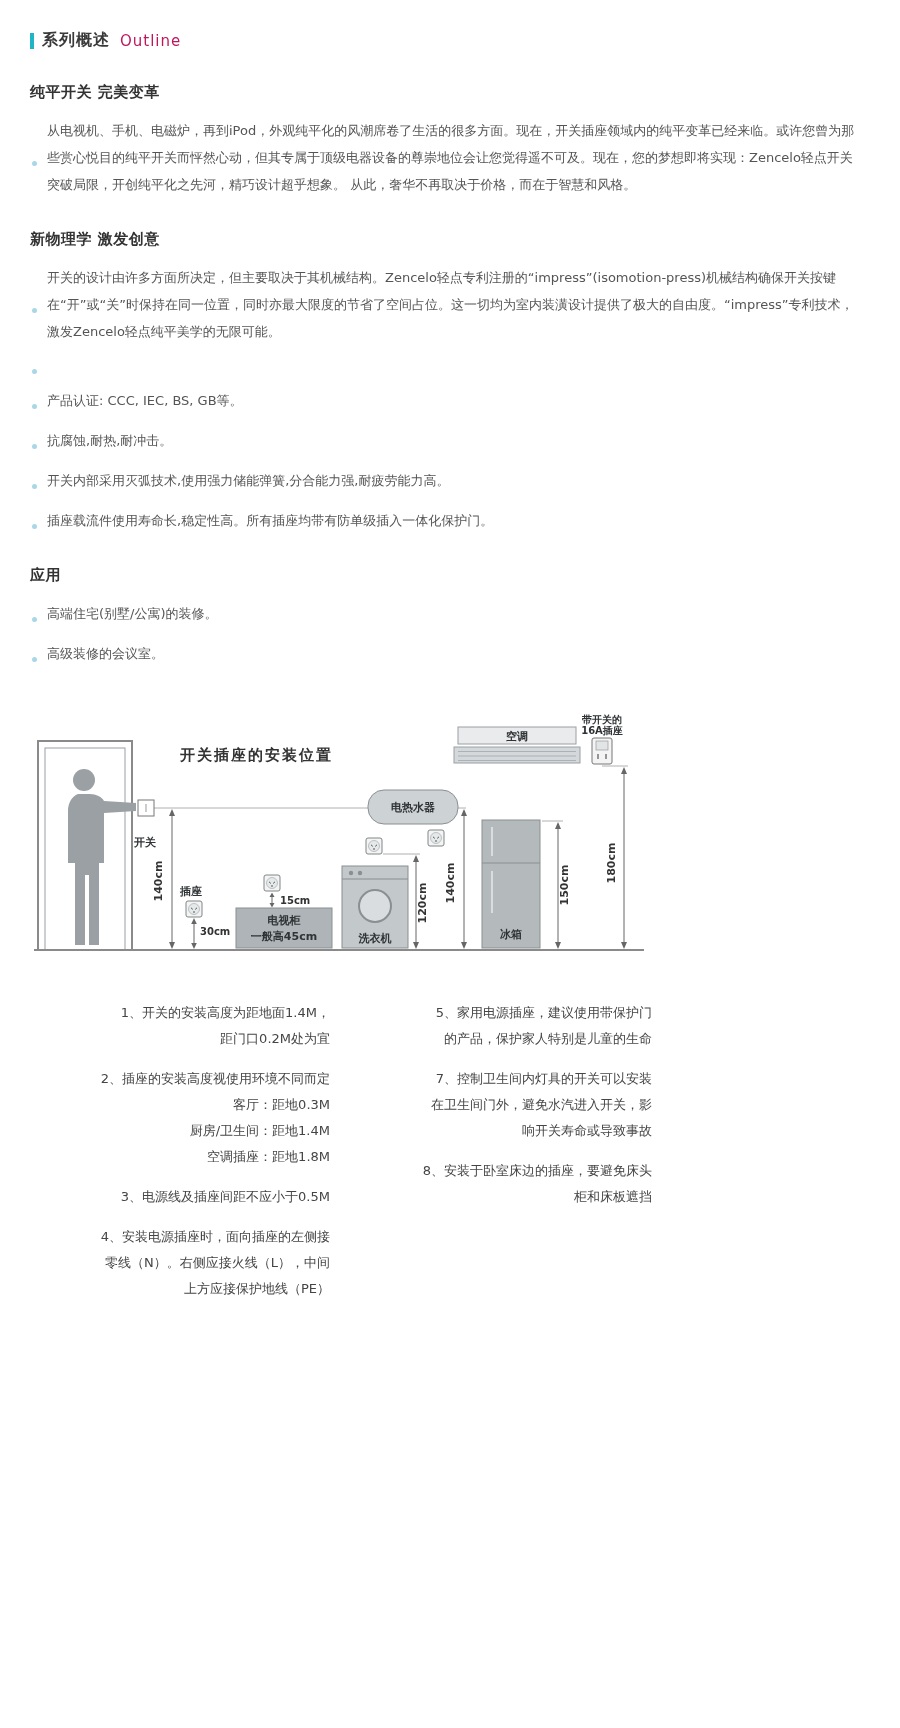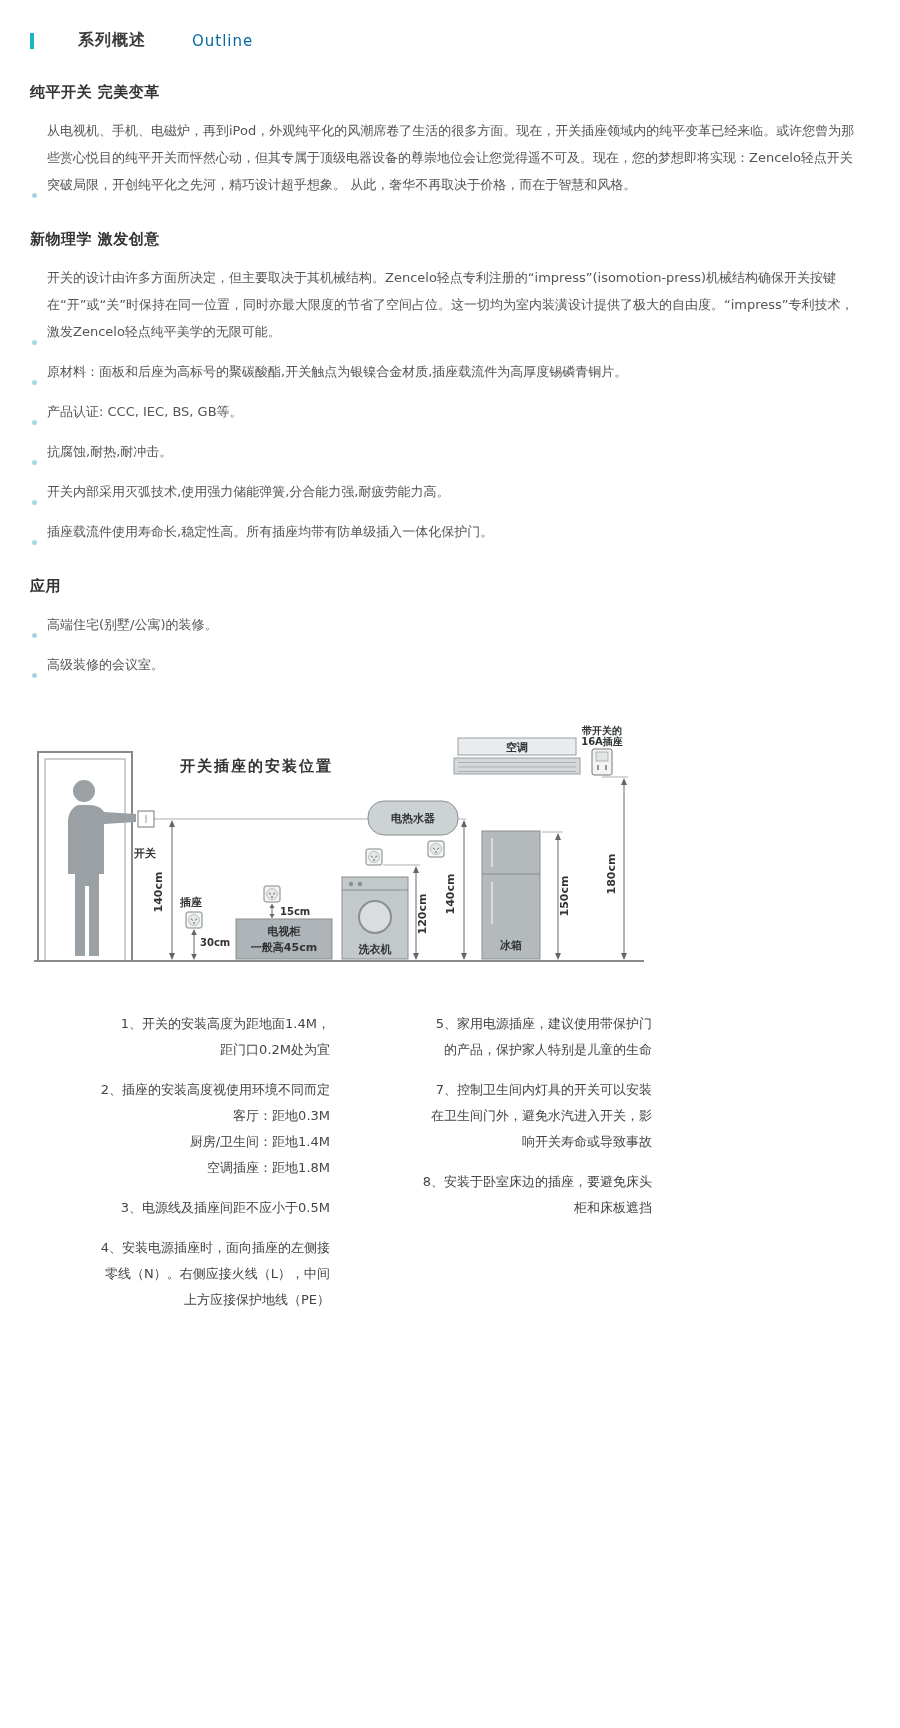--- a/index.html
+++ b/index.html
@@ -5,28 +5,28 @@
   * { box-sizing: border-box; }
   html,body { margin:0; padding:0; background:#fff; }
   body {
     width:900px; height:1728px; overflow:hidden;
     font-family:"DejaVu Sans","Liberation Sans",sans-serif;
     color:#555;
   }
   .page { padding:30px 36px 0 30px; }
 
   
-  .hdr { display:flex; align-items:center; margin:0 0 10px 0;gap:36px; }
+  .hdr { display:flex; align-items:center; margin:0 0 10px 0; }
   .hdr-bar { width:4px; height:16px; background:#1fb4c6; margin-right:8px; flex:none; }
   .hdr-zh { font-size:16px; font-weight:bold; color:#3a3a3a; letter-spacing:1px; }
-  .hdr-en { font-size:15px; color:#0369a1; margin-left:10px; letter-spacing:1px; }
+  .hdr-en { font-size:15px; color:#be185d; margin-left:10px; letter-spacing:1px; }
 
   
   h3.sec-h { font-size:15px; font-weight:bold; color:#333; margin:32px 0 15px 0; letter-spacing:0.5px; }
-  .bullet { display:flex; align-items:flex-end; margin:0 0 13px 0; }
+  .bullet { display:flex; align-items:center; margin:0 0 13px 0; }
   .dot { width:5px; height:5px; border-radius:50%; background:#a9d7e6; margin:11px 10px 0 2px; flex:none; }
   .bullet p { margin:0; font-size:13px; line-height:27px; color:#555; }
 
   
   .diagram { margin:46px 0 0 0; }
   svg text { font-family:"DejaVu Sans","Liberation Sans",sans-serif; }
   .dim  { font-size:11px; font-weight:bold; fill:#333; }
   .dim-sm { font-size:10px; font-weight:bold; fill:#333; }
   .app-label { font-size:11px; font-weight:bold; fill:#2f3335; }
   .dia-title { font-size:15px; font-weight:bold; fill:#333; letter-spacing:2px; }
@@ -62,21 +62,20 @@
       <span class="dot"></span>
       <p>开关的设计由许多方面所决定，但主要取决于其机械结构。Zencelo轻点专利注册的“impress”(isomotion-press)机械结构确保开关按键在“开”或“关”时保持在同一位置，同时亦最大限度的节省了空间占位。这一切均为室内装潢设计提供了极大的自由度。“impress”专利技术，激发Zencelo轻点纯平美学的无限可能。</p>
     </div>
   </section>
 
 
 
   <section>
     <div class="bullet">
       <span class="dot"></span>
-      <p>原材料：面板和后座为高标号的聚碳酸酯,开关触点为银镍合金材质,插座载流件为高厚度锡磷青铜片。</p>
     </div>
     <div class="bullet">
       <span class="dot"></span>
       <p>产品认证: CCC, IEC, BS, GB等。</p>
     </div>
     <div class="bullet">
       <span class="dot"></span>
       <p>抗腐蚀,耐热,耐冲击。</p>
     </div>
     <div class="bullet">

